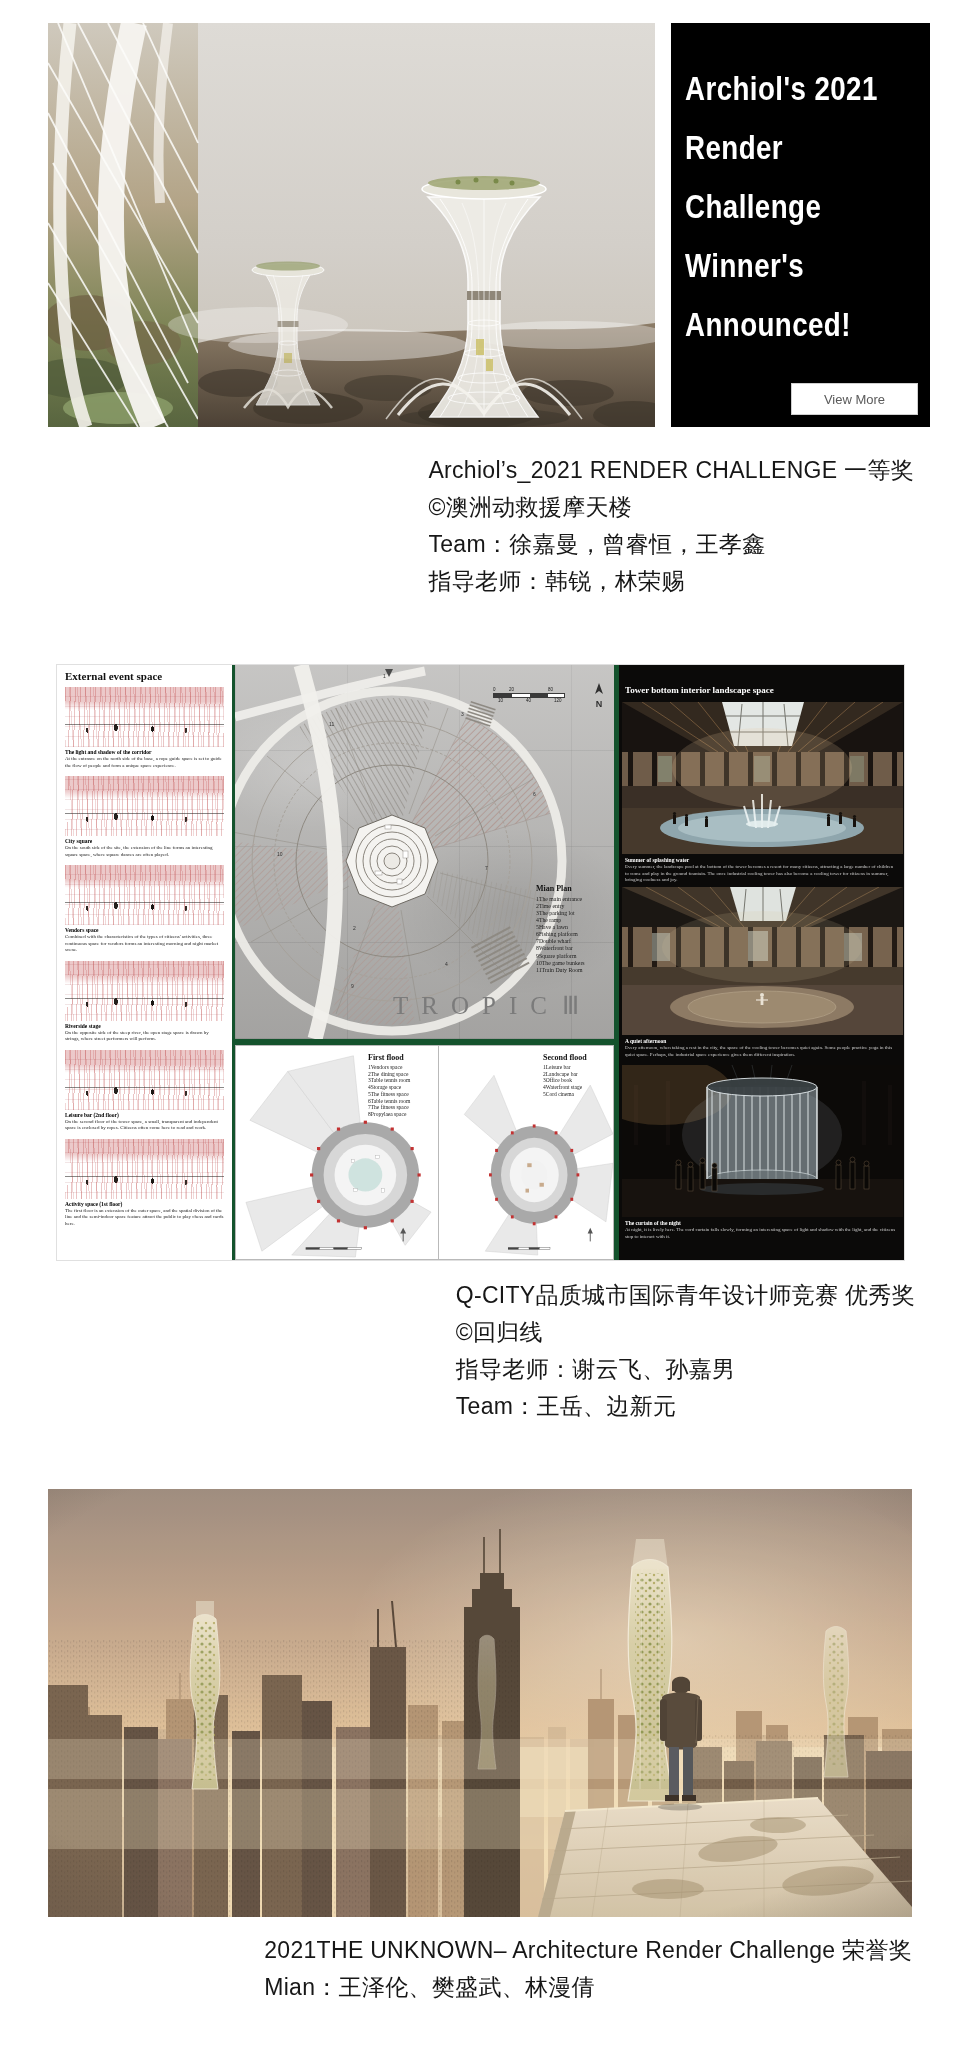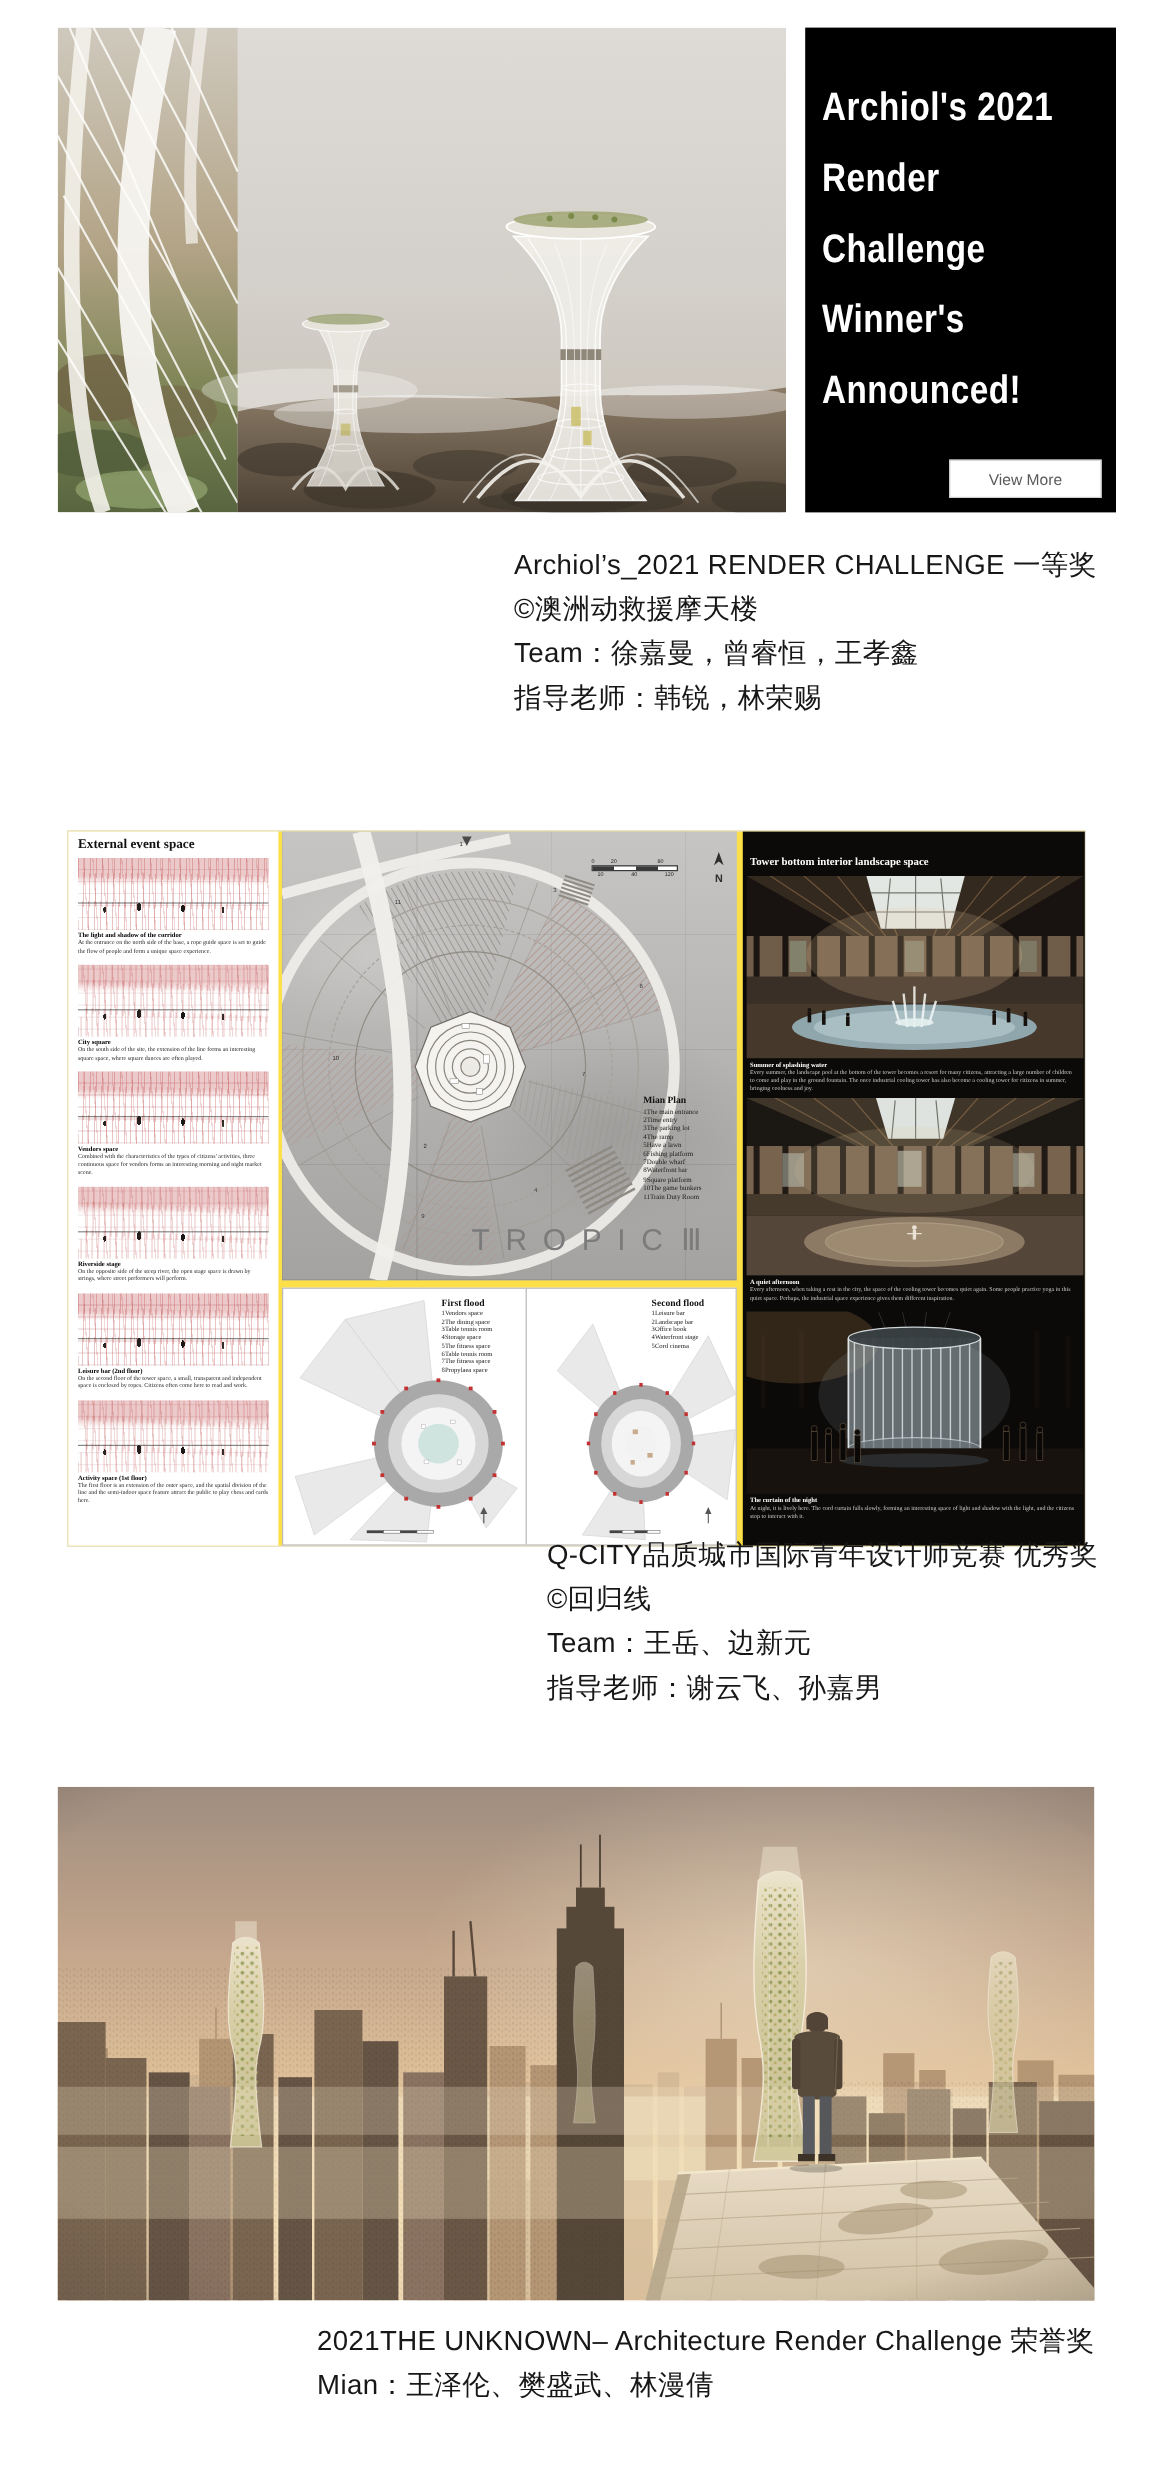--- a/index.html
+++ b/index.html
@@ -14,22 +14,22 @@
   .banner-line{color:#fff;font-weight:700;font-size:33px;line-height:59px;letter-spacing:.5px;
                transform:scaleX(.84);transform-origin:left center;white-space:nowrap;}
   .view-more{position:absolute;right:12px;bottom:12px;width:127px;height:32px;background:#fff;
              border:1px solid #cfcfcf;color:#5a5a5a;font-size:13px;font-family:inherit;cursor:pointer;}
   
   .caption{position:absolute;text-align:left;color:#171717;font-size:23px;line-height:37px;letter-spacing:.3px;}
   .caption-1{top:452px;right:46px;}
   .caption-2{top:1277px;right:45px;}
   .caption-3{top:1932px;right:48px;}
   
-  .poster{position:absolute;left:56px;top:692px;width:849px;height:597px;border:1px solid #e0e0e0;
-          box-sizing:border-box;background:#fde047;cursor:pointer;}
+  .poster{position:absolute;left:56px;top:664px;width:849px;height:597px;border:1px solid #e0e0e0;
+          box-sizing:border-box;background:#14532d;cursor:pointer;}
   .p-left{position:absolute;left:0;top:0;width:175px;height:100%;background:#fff;box-sizing:border-box;padding:5px 8px;}
   .p-left h3{margin:0 0 5px;font:bold 11px "Liberation Serif","DejaVu Serif",serif;color:#111;}
   .pl-item{margin-bottom:7px;}
   .thumb{height:60px;margin-bottom:2px;position:relative;background-color:#fff;background-image:
      linear-gradient(180deg,rgba(186,62,64,.28) 0 24%,rgba(255,255,255,0) 38%),
      repeating-linear-gradient(92deg,rgba(187,62,62,.30) 0 1px,transparent 1px 5px),
      repeating-linear-gradient(86deg,rgba(187,62,62,.20) 0 1px,transparent 1px 8px),
      repeating-linear-gradient(0deg,rgba(150,45,52,.12) 0 1px,transparent 1px 10px);}
   .thumb::before{content:"";position:absolute;left:0;right:0;top:62%;height:1px;background:rgba(40,38,36,.55);}
   .thumb::after{content:"";position:absolute;inset:0;background-image:
@@ -59,21 +59,21 @@
   .north span{display:block;font:bold 9px "Liberation Sans",sans-serif;}
   .plan-legend{position:absolute;left:301px;top:219px;width:74px;}
   .pl-h{font:bold 8px "Liberation Serif","DejaVu Serif",serif;color:#111;margin-bottom:3px;}
   .leg-line{font:5.8px/1.22 "Liberation Serif","DejaVu Serif",serif;color:#1c1c1c;}
   .marks span{position:absolute;font-size:5px;color:#333;}
   .marks span:nth-child(1){left:148px;top:8px;}  .marks span:nth-child(2){left:118px;top:260px;}
   .marks span:nth-child(3){left:226px;top:46px;} .marks span:nth-child(4){left:210px;top:296px;}
   .marks span:nth-child(5){left:298px;top:126px;}.marks span:nth-child(6){left:250px;top:200px;}
   .marks span:nth-child(7){left:116px;top:318px;}.marks span:nth-child(8){left:42px;top:186px;}
   .marks span:nth-child(9){left:94px;top:56px;}
-  .tropic{position:absolute;left:158px;top:326px;font-family:Liberation Sans, sans-serif;font-weight:200;
+  .tropic{position:absolute;left:158px;top:326px;font-family:Liberation Serif, serif;font-weight:200;
           font-size:25px;color:#7b7b7b;letter-spacing:13px;white-space:nowrap;}
   .tro-n{letter-spacing:0;margin-left:2px;}
   .p-floors{position:absolute;left:0;top:380px;width:379px;bottom:0;display:flex;background:#fff;
             border:1px solid #b9b9b9;box-sizing:border-box;gap:20px;}
   .floor{position:relative;height:100%;}
   .floor.f1{width:203px;border-right:1px solid #b9b9b9;box-sizing:border-box;}
   .floor.f2{flex:1;}
   .floor svg{position:absolute;inset:0;width:100%;height:100%;}
   .fl-legend{position:absolute;right:6px;top:7px;width:64px;}
   .fl-h{font:bold 8px "Liberation Serif","DejaVu Serif",serif;color:#111;margin-bottom:2px;}
@@ -655,22 +655,22 @@
         </g>
       </svg>
       <div class="pr-t t3">The curtain of the night</div>
       <div class="pr-x x3">At night, it is lively here. The cord curtain falls slowly, forming an interesting space of light and shadow with the light, and the citizens stop to interact with it.</div>
     </div>
   </section>
 
   <div class="caption caption-2">
     <div>Q-CITY品质城市国际青年设计师竞赛 优秀奖</div>
     <div>©回归线</div>
+    <div>指导老师：谢云飞、孙嘉男</div>
     <div>Team：王岳、边新元</div>
-    <div>指导老师：谢云飞、孙嘉男</div>
   </div>
 
   <section class="city">
     <svg viewBox="0 0 864 428" preserveAspectRatio="none">
       <defs>
         <linearGradient id="skyC" x1="0" y1="0" x2="0" y2="1">
           <stop offset="0" stop-color="#97867b"></stop>
             <stop offset=".3" stop-color="#bda088"></stop>
           <stop offset=".55" stop-color="#dcbd97"></stop>
             <stop offset=".72" stop-color="#eed2a7"></stop>

